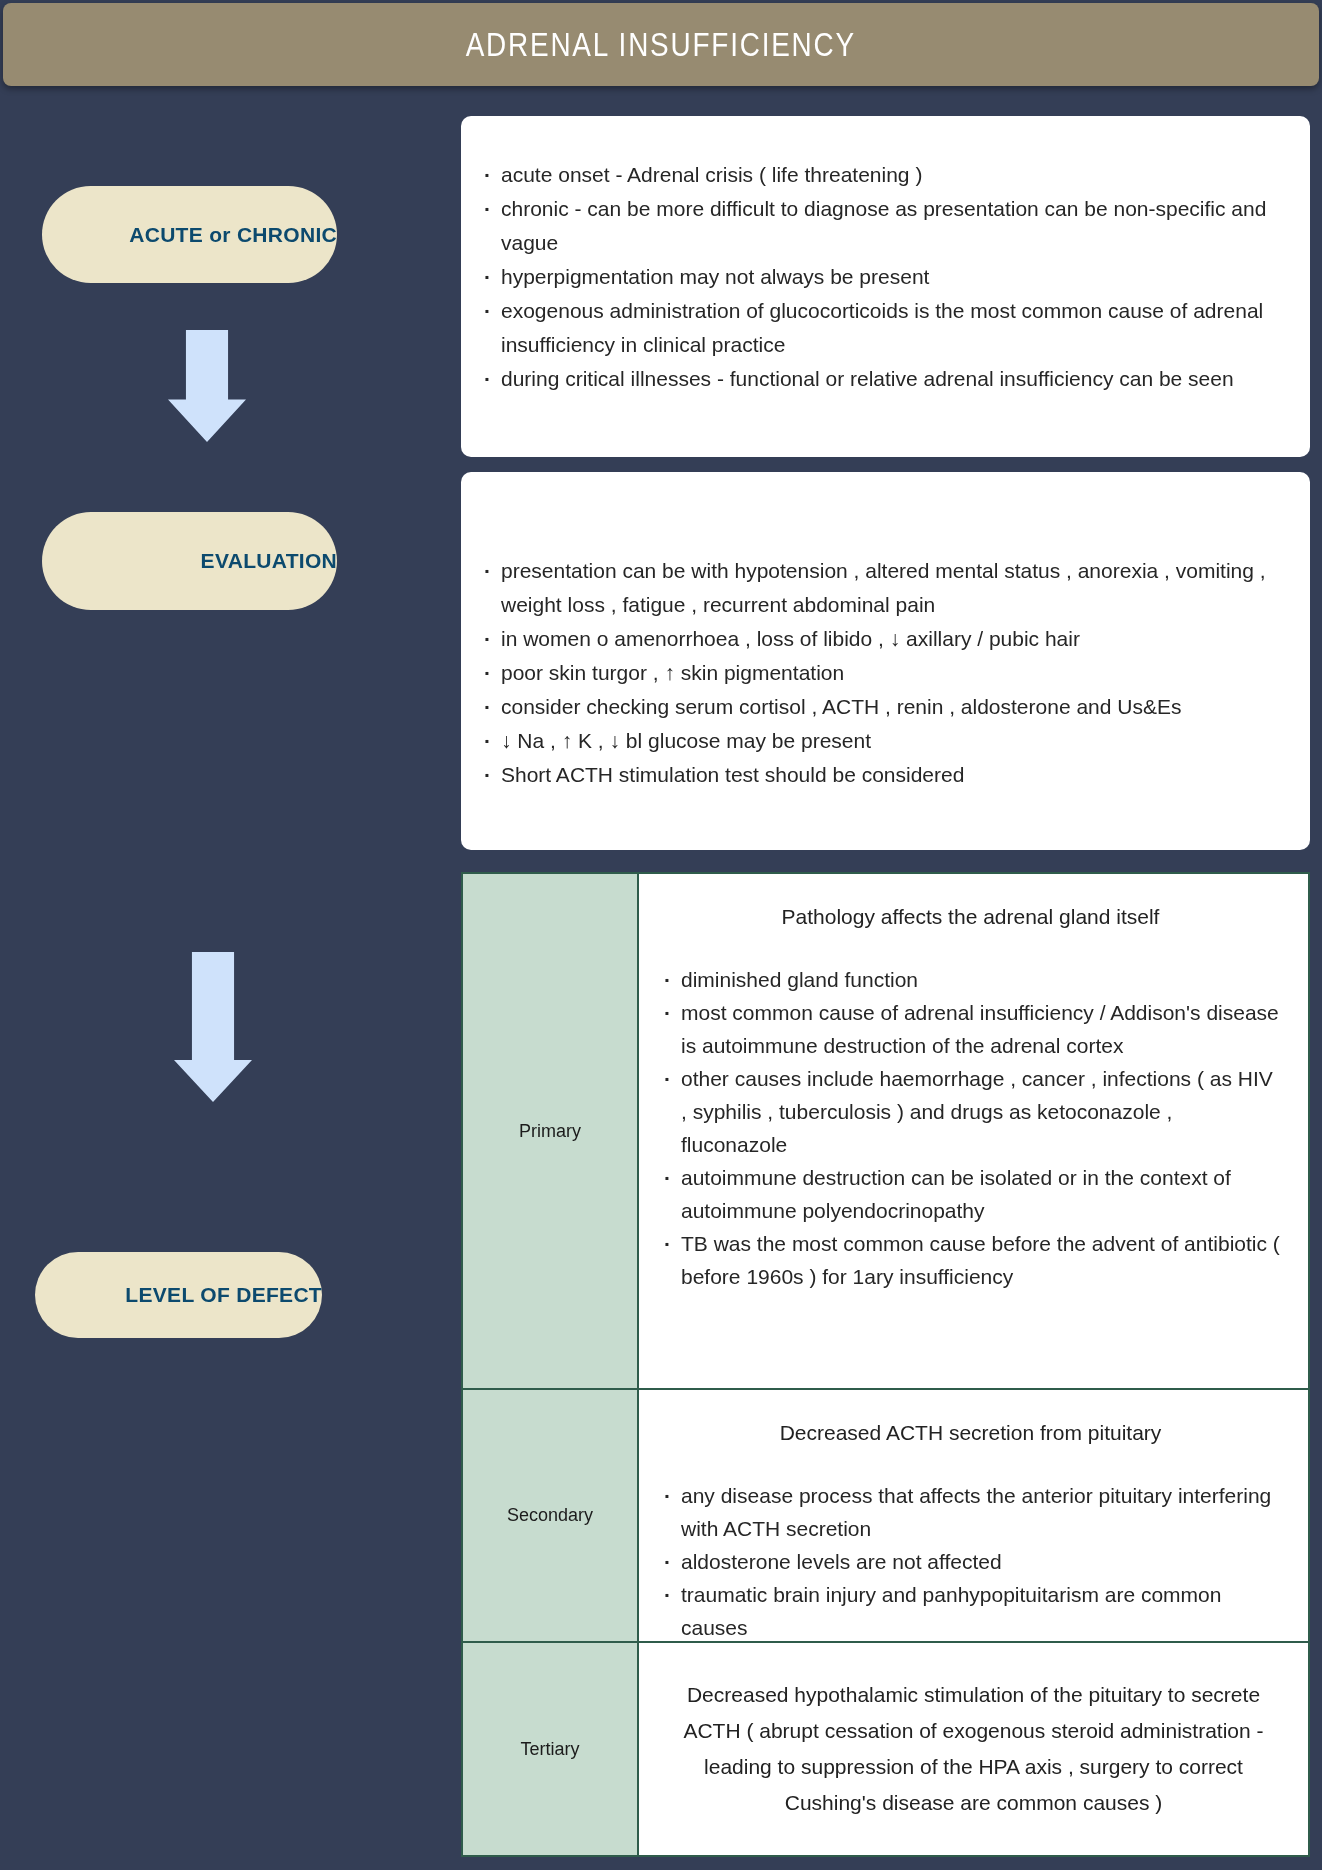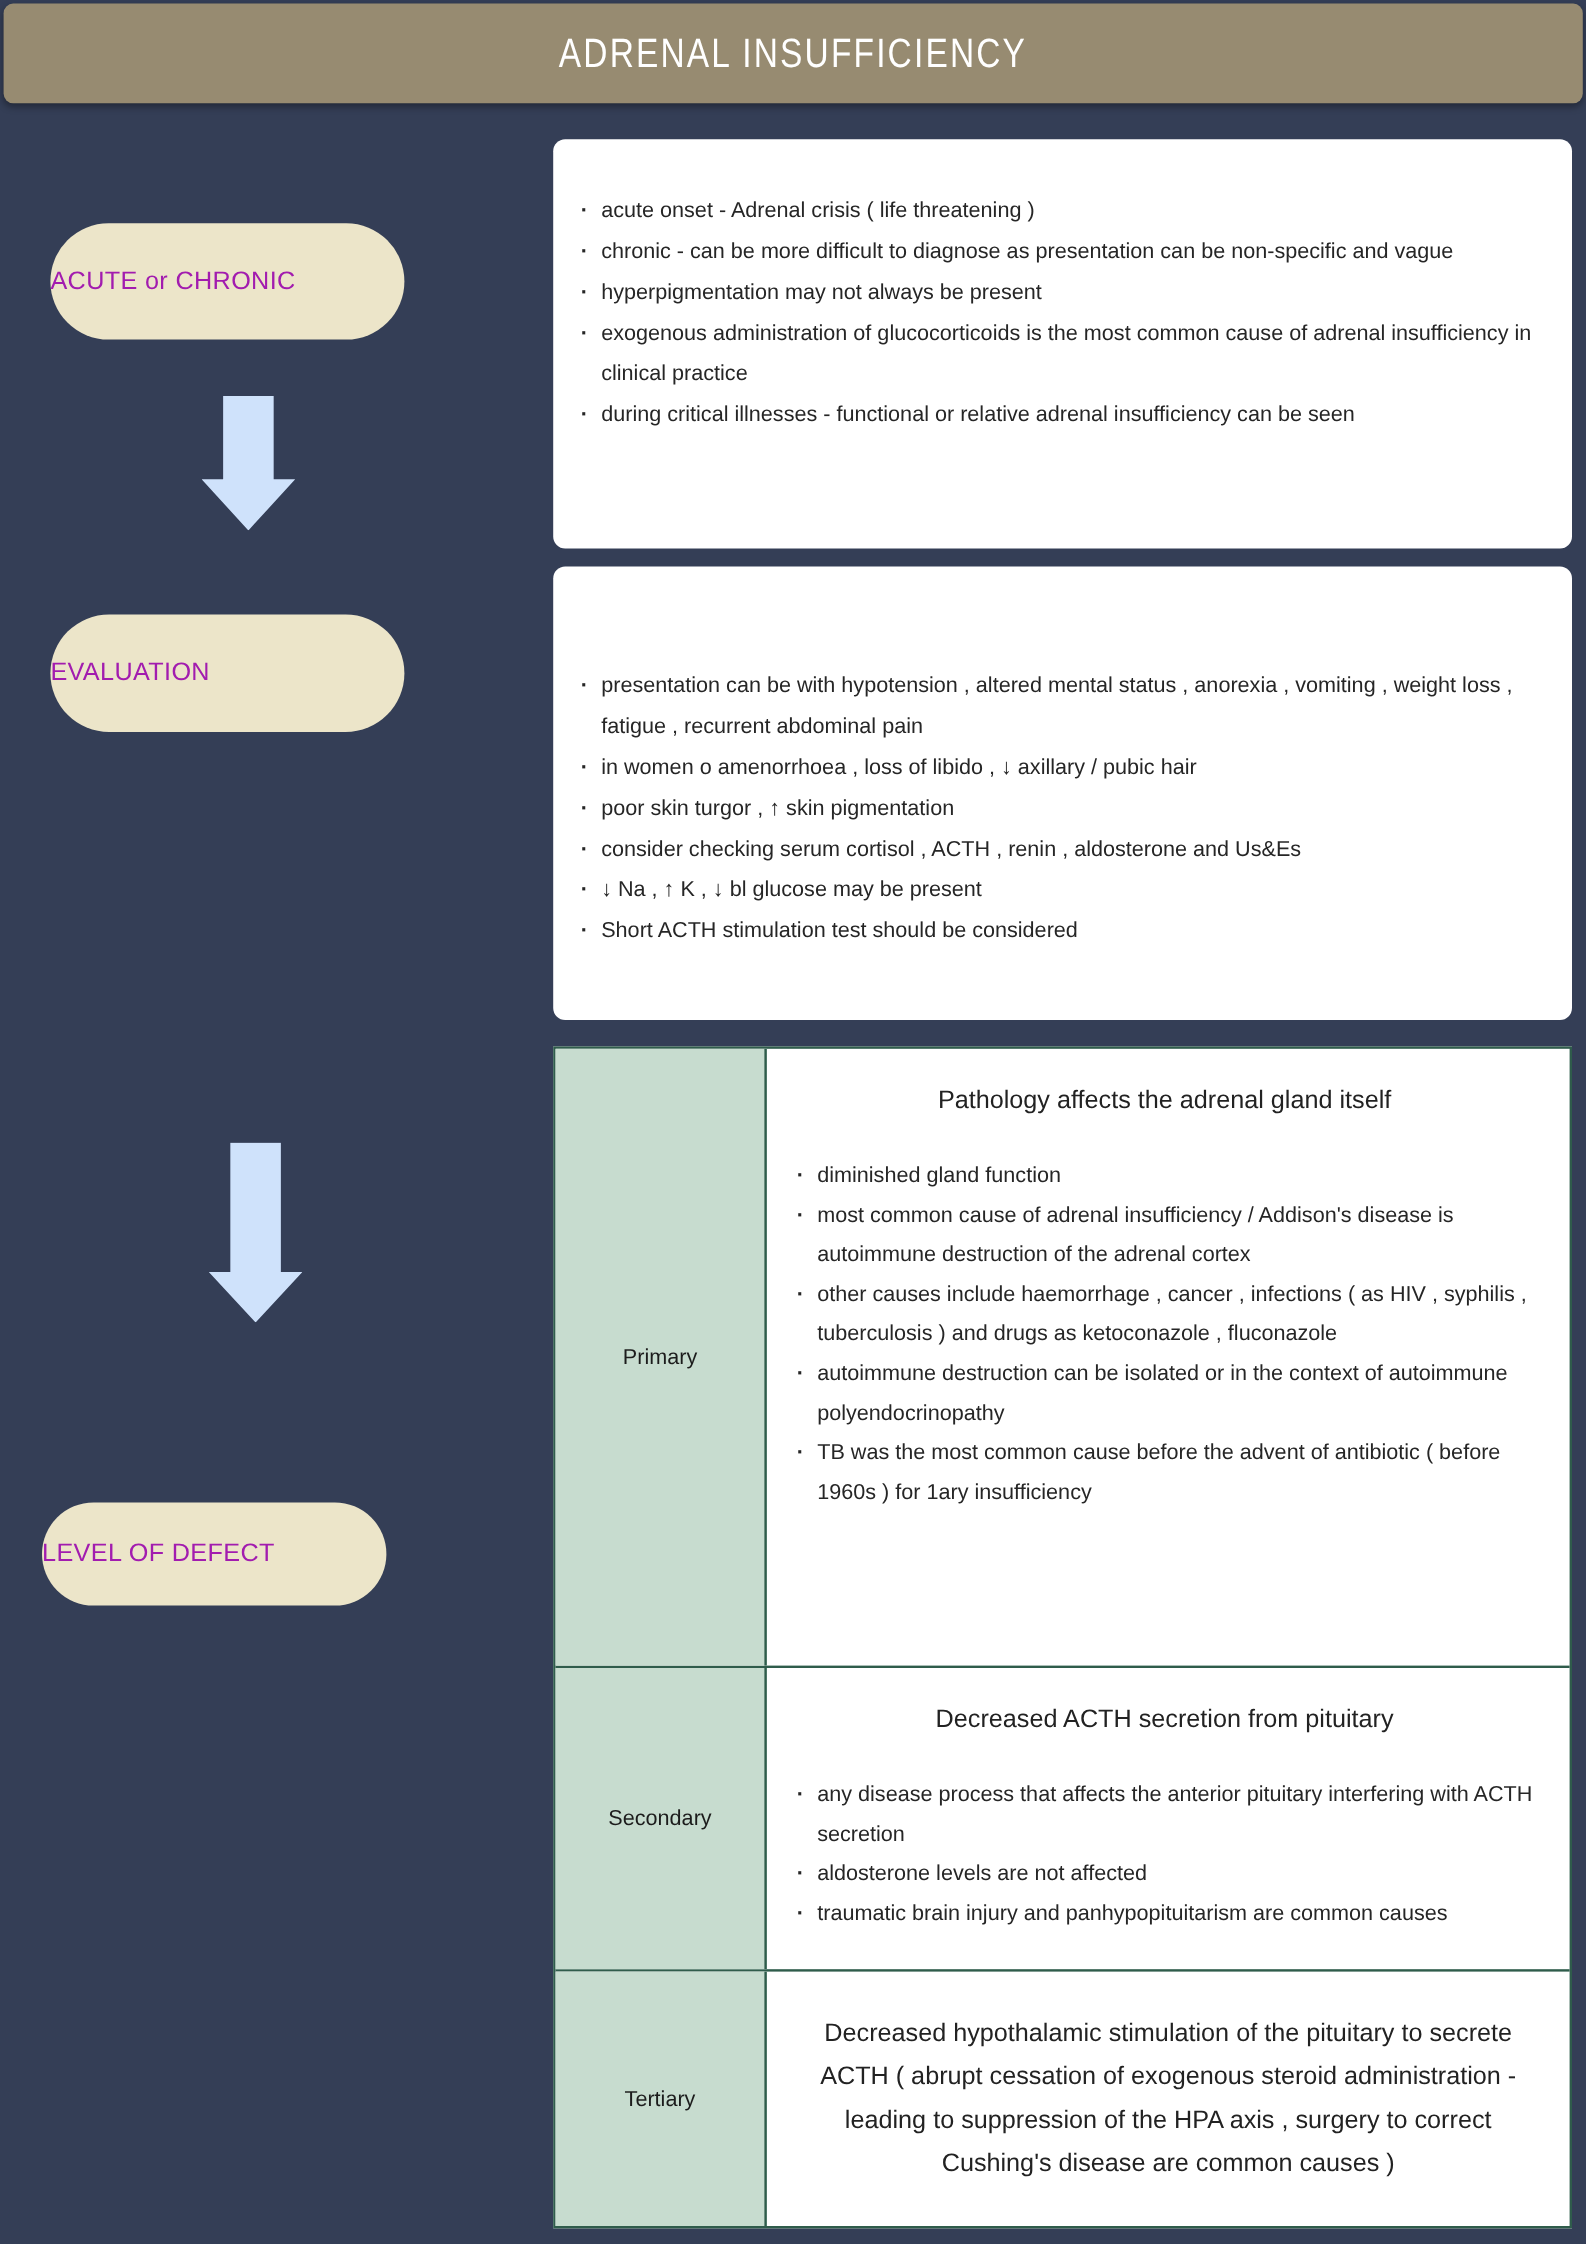--- a/index.html
+++ b/index.html
@@ -17,22 +17,22 @@
     box-shadow:0 3px 6px rgba(0,0,0,.35);
   }
   .titlebar .title-text {
     color:#ffffff; font-size:31px; letter-spacing:2px;
     transform:scale(.9,1.1); white-space:nowrap;
   }
 
   
   .pill {
     position:absolute; background:#ece5c9; border-radius:70px;
-    display:flex; align-items:center; justify-content:flex-start;
-    color:#a21caf; font-weight:normal; font-size:21px; letter-spacing:.3px;
+    display:flex; align-items:center; justify-content:flex-end;
+    color:#0c4a6e; font-weight:bold; font-size:21px; letter-spacing:.3px;
     text-align:center;
   }
   #pill-1 { left:42px;  top:186px;  width:295px; height:97px; }
   #pill-2 { left:42px;  top:512px;  width:295px; height:98px; }
   #pill-3 { left:35px;  top:1252px; width:287px; height:86px; }
 
   .arrow { position:absolute; background:#cfe2fb; }
   #arrow-1 { left:168px; top:330px; width:78px; height:112px;
     clip-path:polygon(50% 100%,0 62%,23% 62%,23% 0,77% 0,77% 62%,100% 62%); }
   #arrow-2 { left:174px; top:952px; width:78px; height:150px;
@@ -41,21 +41,21 @@
   
   .card {
     position:absolute; left:461px; width:849px; background:#ffffff;
     border-radius:10px; box-sizing:border-box;
   }
   #card-1 { top:116px; height:341px; padding:42px 30px 0 16px; }
   #card-2 { top:472px; height:378px; padding:82px 30px 10px 16px; }
 
   ul.bullets {
     list-style:none; margin:0; padding:0;
-    font-size:18px; line-height:34px; color:#262626;
+    font-size:21px; line-height:34px; color:#262626;
   }
   ul.bullets li { position:relative; padding-left:24px; }
   ul.bullets li::before {
     content:"·"; position:absolute; left:7px; top:0; font-weight:700;
   }
 
   
   .deftable {
     position:absolute; left:461px; top:872px; width:849px; height:985px;
     background:#ffffff; border:2px solid #2f5c4b; box-sizing:border-box;

